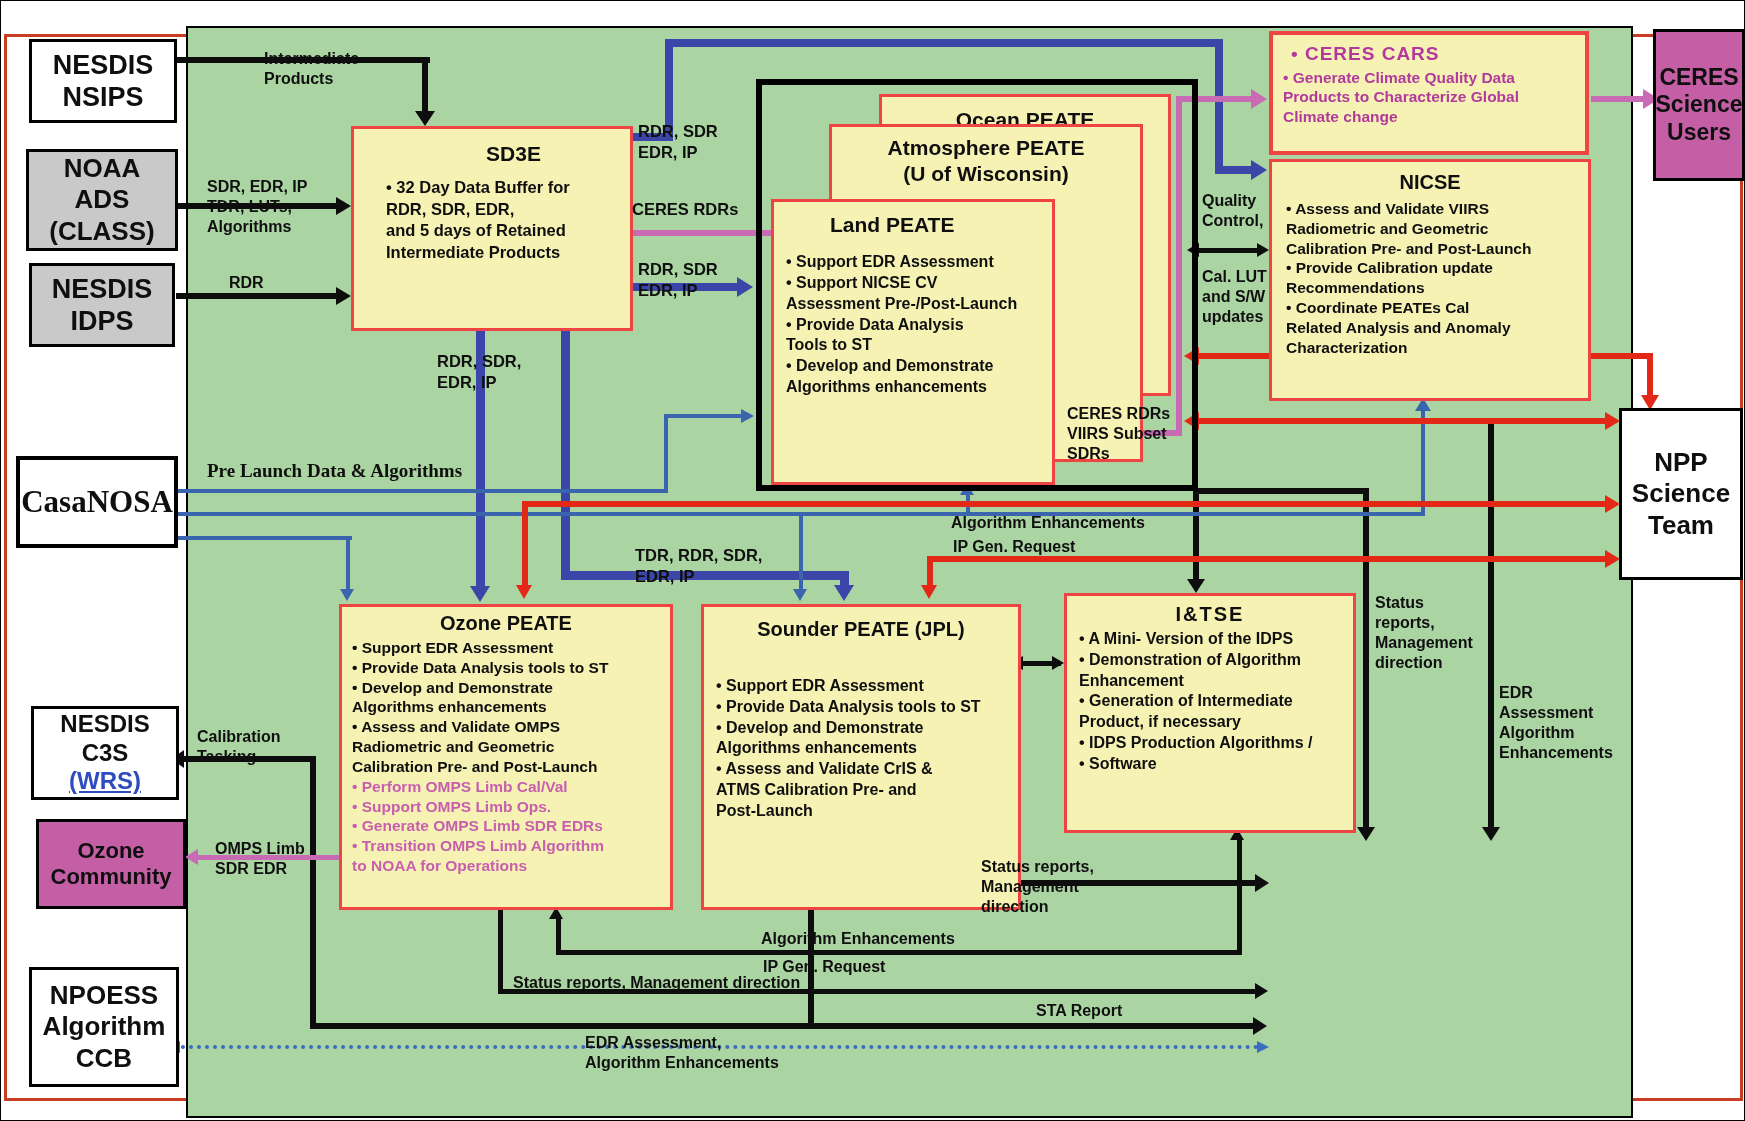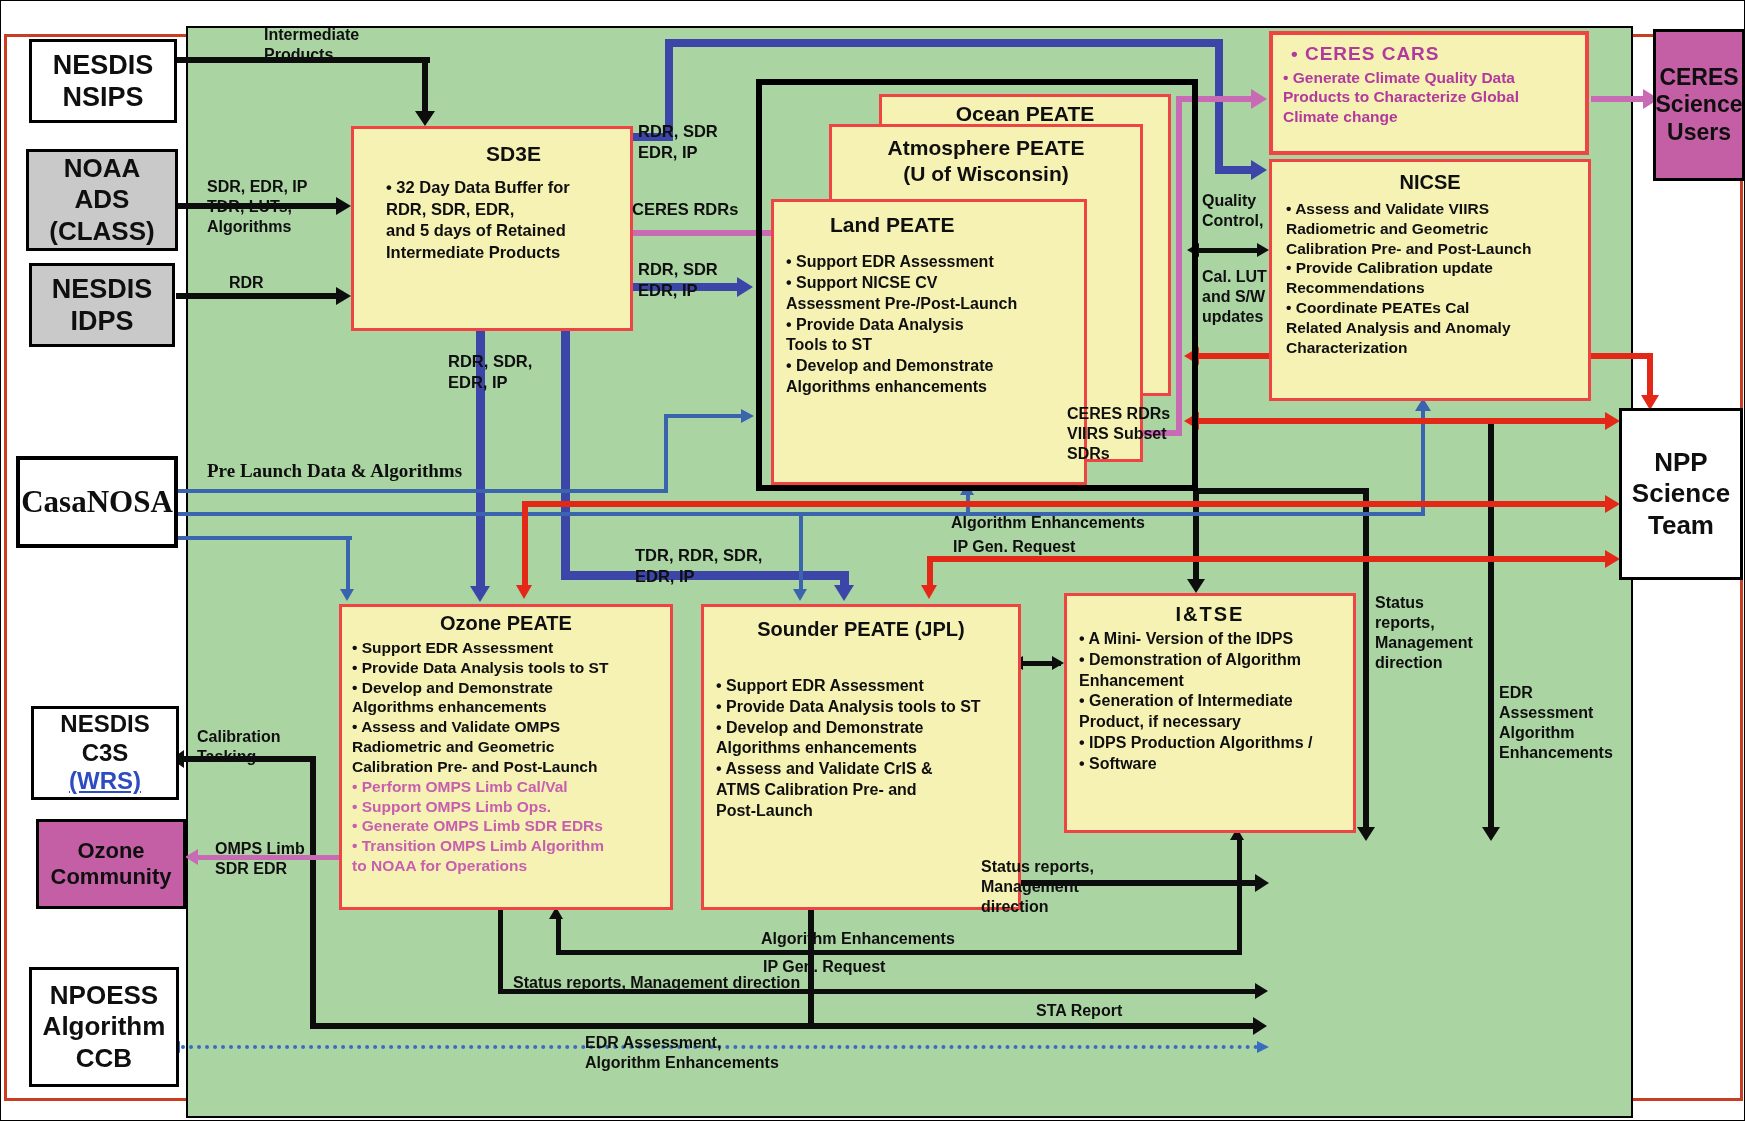--- a/index.html
+++ b/index.html
@@ -177,27 +177,27 @@
   <div class="abs ybox" style="left:350px;top:125px;width:282px;height:205px;">
     <div class="ytitle" style="padding-top:12px;font-size:21px;margin-left:43px;">SD3E</div>
     <div class="ybody" style="padding:10px 6px 0 32px;font-size:16.5px;">• 32 Day Data Buffer for
 RDR, SDR, EDR,
 and 5 days of  Retained
 Intermediate Products</div>
   </div>
 
   <div class="abs" style="left:755px;top:78px;width:442px;height:412px;border:6px solid #000;z-index:3;"></div>
   <div class="abs ybox" style="left:878px;top:93px;width:292px;height:302px;">
-    <div class="ytitle" style="padding-top:4px;font-size:21px;">Ocean PEATE</div>
+    <div class="ytitle" style="padding-top:10px;font-size:21px;">Ocean PEATE</div>
   </div>
   <div class="abs ybox" style="left:828px;top:123px;width:314px;height:338px;">
     <div class="ytitle" style="padding-top:8px;font-size:21px;">Atmosphere PEATE
 (U of Wisconsin)</div>
   </div>
-  <div class="abs ybox" style="left:770px;top:198px;width:316px;height:286px;">
+  <div class="abs ybox" style="left:770px;top:198px;width:284px;height:286px;">
     <div class="ytitle" style="padding:10px 0 0 56px;text-align:left;font-size:21px;">Land PEATE</div>
     <div class="ybody" style="padding:14px 4px 0 12px;">• Support EDR Assessment
 • Support NICSE CV
 Assessment Pre-/Post-Launch
 • Provide Data Analysis
 Tools to ST
 • Develop and Demonstrate
 Algorithms enhancements</div>
   </div>
 
@@ -252,32 +252,32 @@
     <div class="ybody" style="padding:2px 2px 0 12px;">• A Mini- Version of the IDPS
 • Demonstration of Algorithm
 Enhancement
 • Generation of Intermediate
 Product, if necessary
 • IDPS Production Algorithms /
 • Software</div>
   </div>
 
 
-  <div class="lbl" style="left:263px;top:24px;">Intermediate
+  <div class="lbl" style="left:263px;top:48px;">Intermediate
 Products</div>
   <div class="lbl" style="left:206px;top:176px;">SDR, EDR, IP
 TDR, LUTs,
 Algorithms</div>
   <div class="lbl" style="left:228px;top:272px;">RDR</div>
   <div class="lbl" style="left:637px;top:120px;font-size:16.5px;">RDR, SDR
 EDR, IP</div>
   <div class="lbl" style="left:631px;top:198px;font-size:16.5px;">CERES RDRs</div>
   <div class="lbl" style="left:637px;top:258px;font-size:16.5px;">RDR, SDR
 EDR, IP</div>
-  <div class="lbl" style="left:436px;top:350px;font-size:16.5px;margin-left:11px;">RDR, SDR,
+  <div class="lbl" style="left:436px;top:350px;font-size:16.5px;">RDR, SDR,
 EDR, IP</div>
   <div class="lbl serif" style="left:206px;top:458px;font-size:19px;">Pre Launch Data &amp; Algorithms</div>
   <div class="lbl" style="left:634px;top:544px;font-size:16.5px;">TDR, RDR, SDR,
 EDR, IP</div>
   <div class="lbl" style="left:1201px;top:190px;">Quality
 Control,</div>
   <div class="lbl" style="left:1201px;top:266px;">Cal. LUT
 and S/W
 updates</div>
   <div class="lbl" style="left:1066px;top:403px;">CERES RDRs

